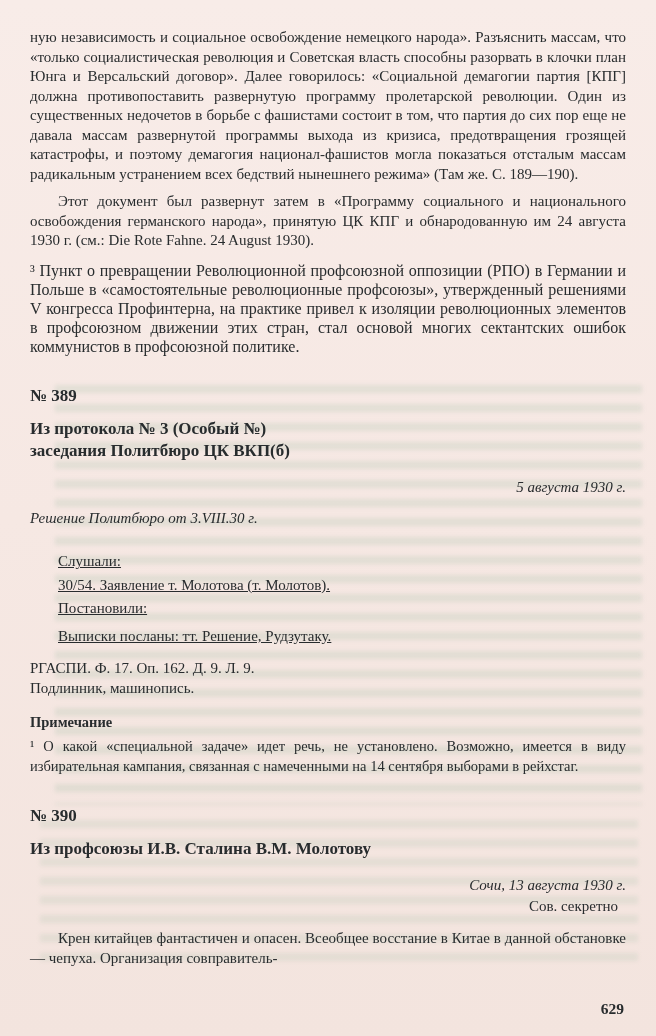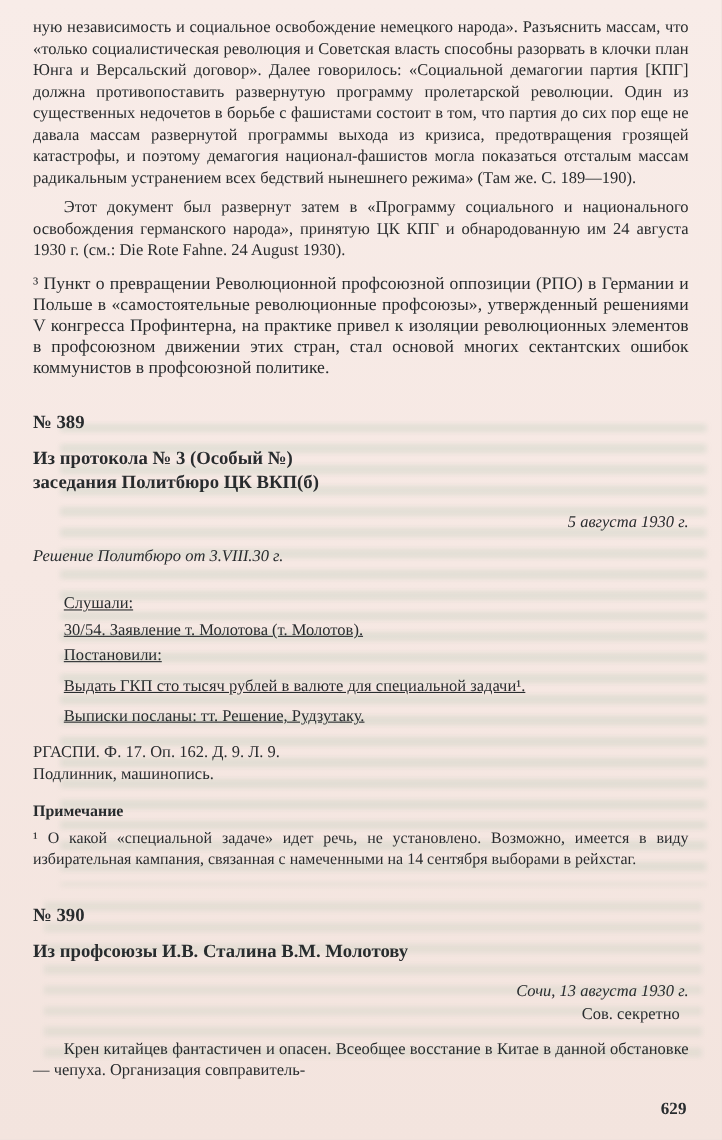--- a/index.html
+++ b/index.html
@@ -4,21 +4,21 @@
 <style>
   * { margin:0; padding:0; box-sizing:border-box; }
   html, body { width:656px; height:1036px; }
   body {
     font-family:"Liberation Serif","DejaVu Serif",serif;
     background:#efe1dc;
   }
   .page {
     position:relative;
     width:656px; height:1036px;
-    padding:16px 30px 0 30px;
+    padding:28px 30px 0 30px;
     overflow:hidden;
     color:#282c2e;
     background:linear-gradient(180deg,#f8ece8 0%, #f6e8e3 50%, #f3e4de 100%);
   }
   
   .ghost, .ghost2 {
     position:absolute; pointer-events:none; z-index:0;
     filter:blur(2.2px);
   }
   .ghost {
@@ -90,21 +90,20 @@
       </h3>
 
       <p class="date-line">5 августа 1930 г.</p>
 
       <p class="decision">Решение Политбюро от 3.VIII.30 г.</p>
 
       <div class="resolution">
         <p>Слушали:</p>
         <p>30/54. Заявление т. Молотова (т. Молотов).</p>
         <p>Постановили:</p>
-        <p class="spaced">Выдать ГКП сто тысяч рублей в валюте для специальной задачи¹.</p>
         <p class="spaced">Выписки посланы: тт. Решение, Рудзутаку.</p>
       </div>
 
       <div class="archive">
         <p>РГАСПИ. Ф. 17. Оп. 162. Д. 9. Л. 9.</p>
         <p>Подлинник, машинопись.</p>
       </div>
 
       <p class="note-header">Примечание</p>
       <p class="note-text j">¹ О какой «специальной задаче» идет речь, не установлено. Возможно, имеется в виду избирательная кампания, связанная с намеченными на 14 сентября выборами в рейхстаг.</p>

